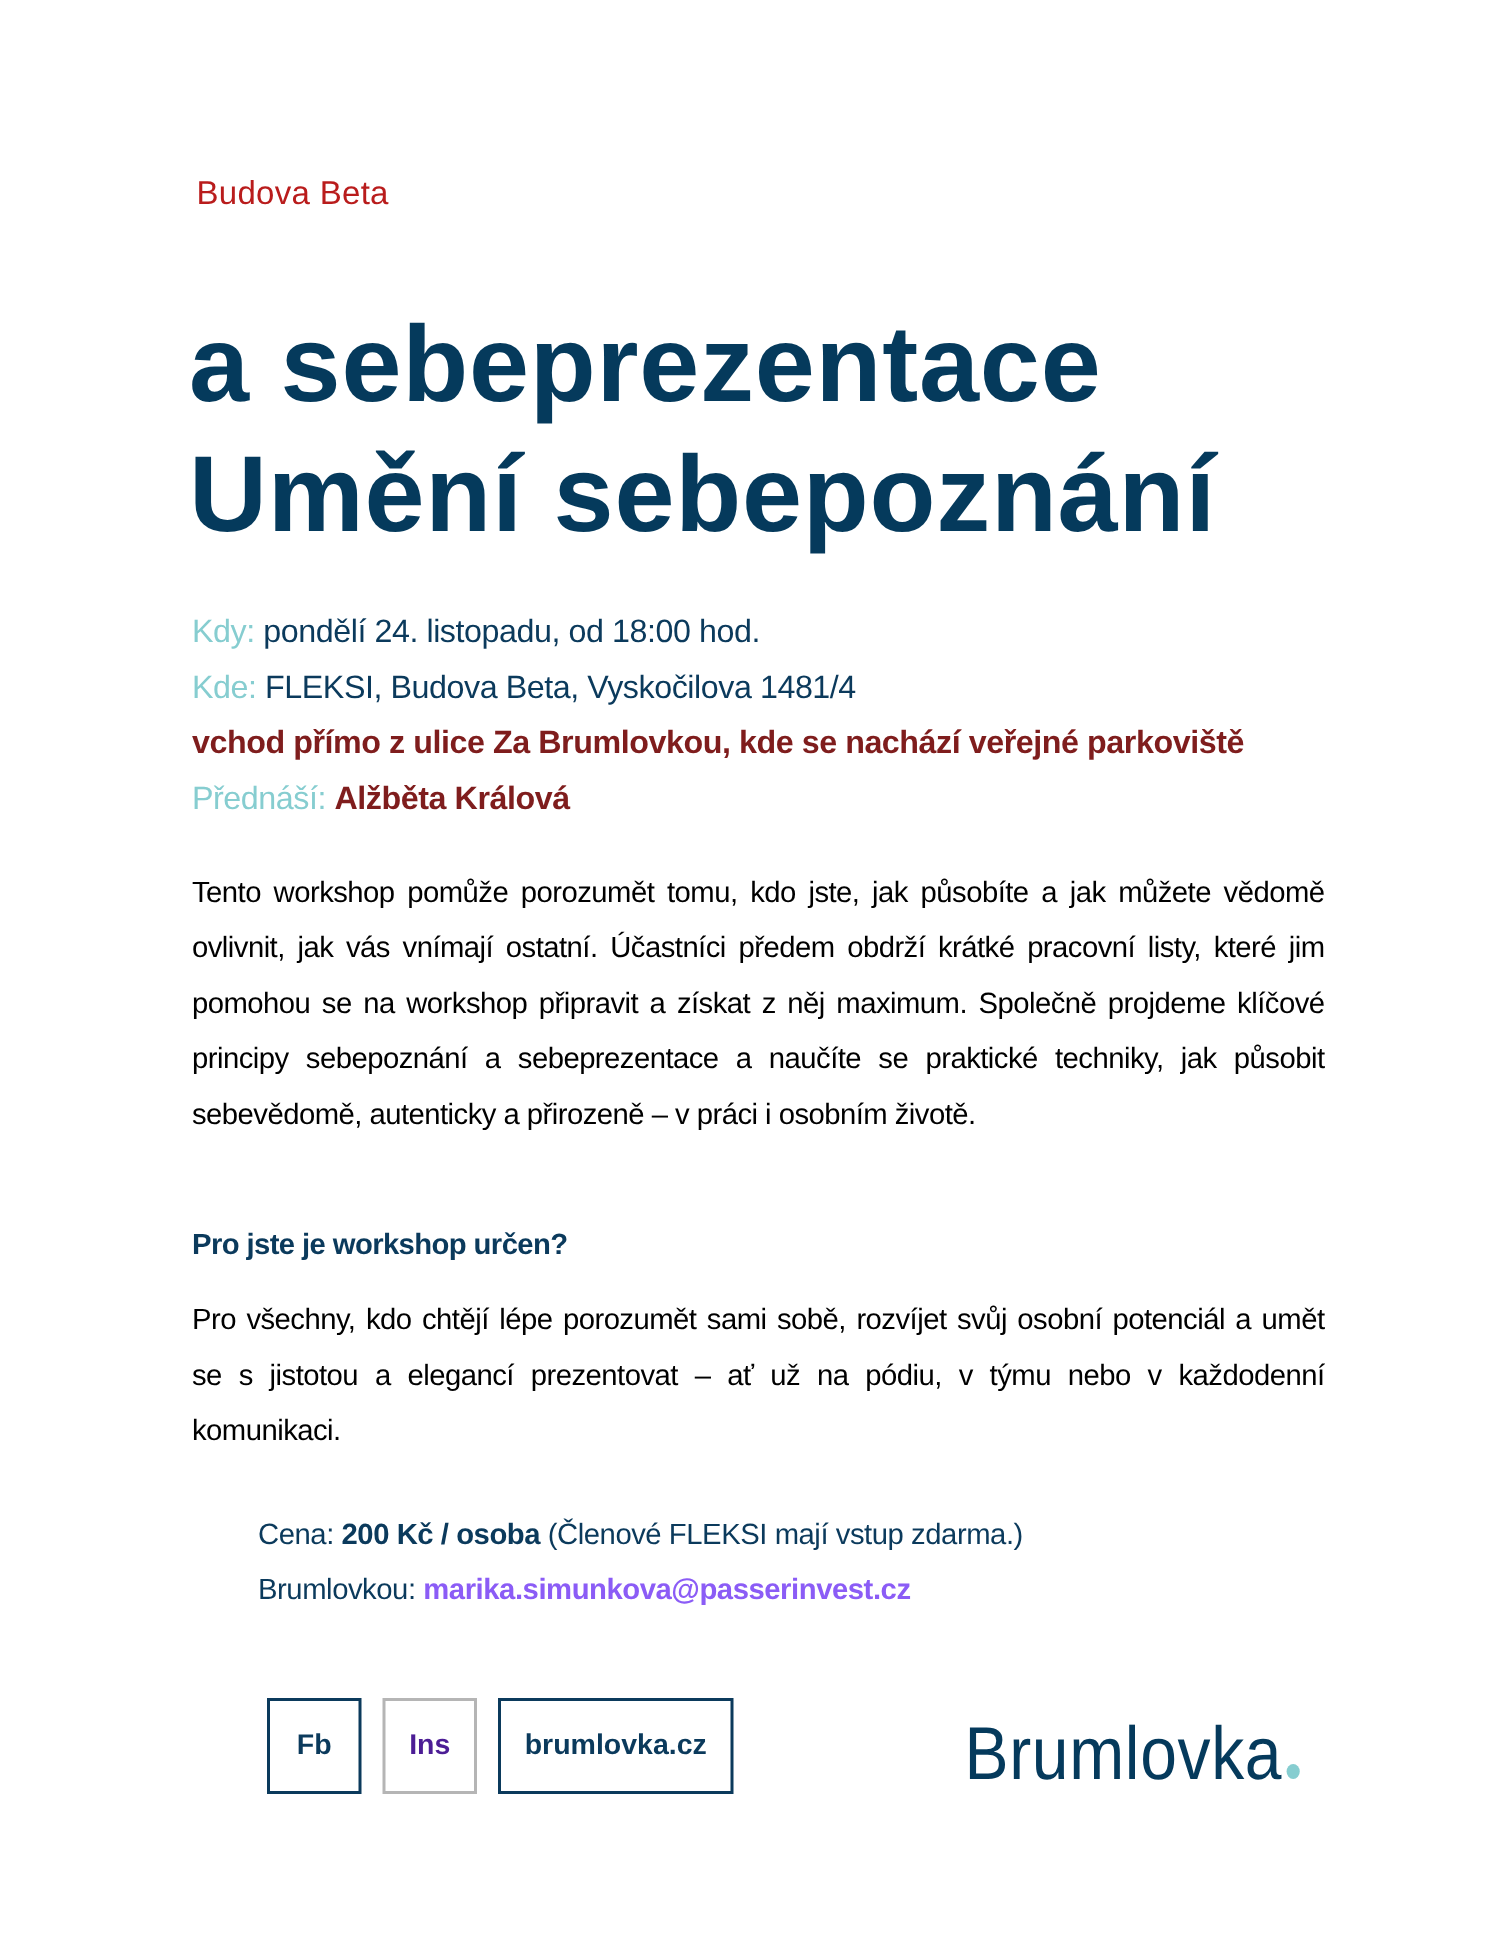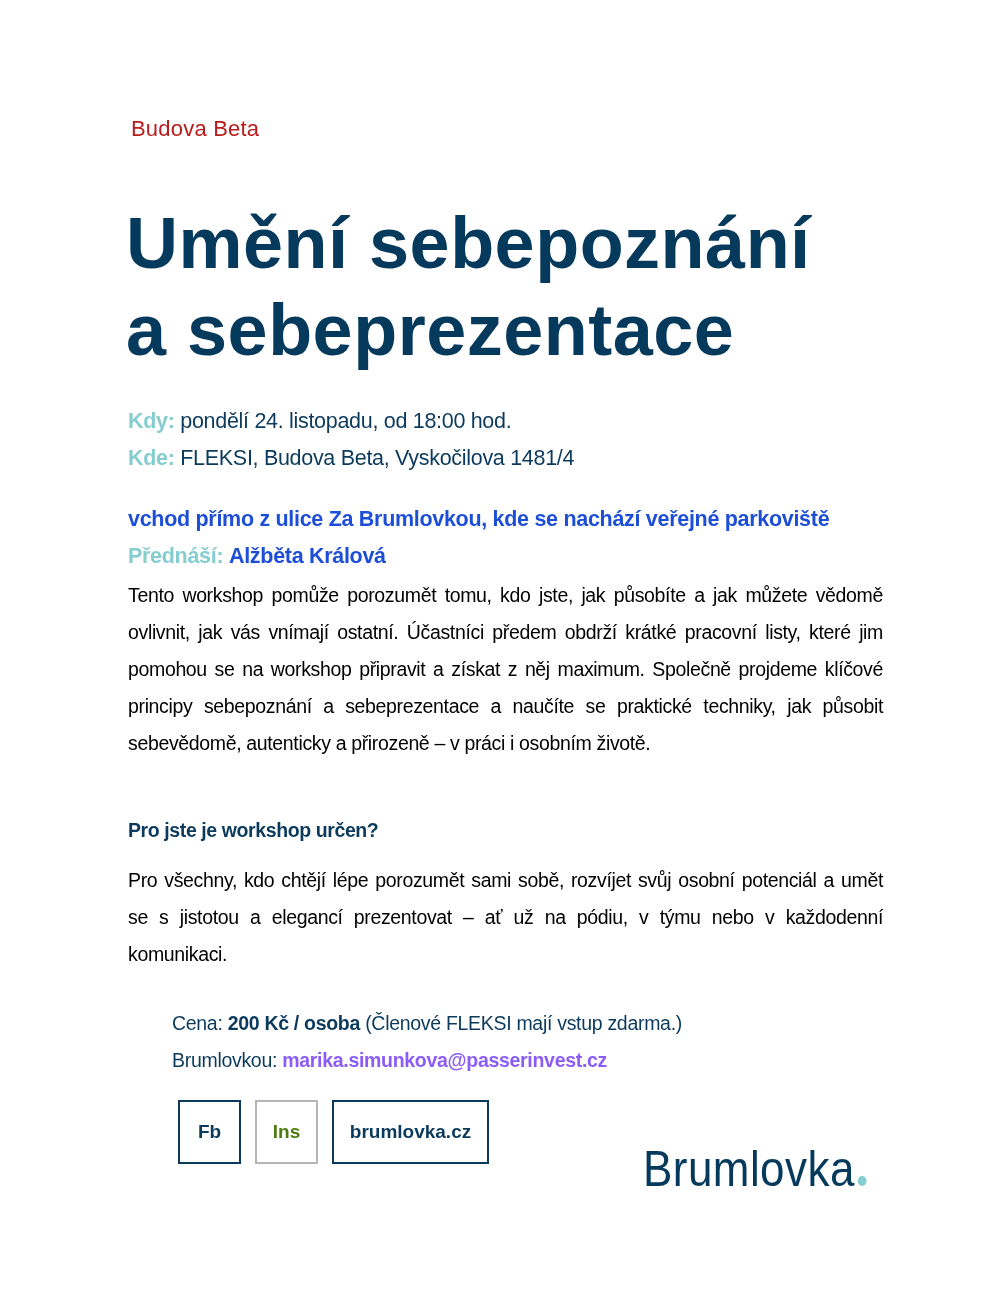--- a/index.html
+++ b/index.html
@@ -29,22 +29,22 @@
     .title span { display: block; white-space: nowrap; }
     .meta {
       position: absolute;
       left: 128px; top: 403px;
       font-size: 21.5px;
       line-height: 37px;
       color: #0b3a5c;
       letter-spacing: -0.3px;
     }
     .meta .row { white-space: nowrap; }
-    .meta .label { color: #86cdd0; font-weight: bold; }
-    .meta .bold { font-weight: bold; color: #1d4ed8; margin-top: 24px; }
+    .meta .label { color: #86cdd0; font-weight: normal; }
+    .meta .bold { font-weight: bold; color: #7f1d1d; }
     .body-text {
       position: absolute;
       left: 128px; width: 755px;
       font-size: 19.5px;
       line-height: 37px;
       color: #000000;
       text-align: justify;
       letter-spacing: -0.35px;
     }
     .para-1 { top: 577px; }
@@ -64,36 +64,36 @@
       line-height: 37px;
       color: #0b3a5c;
       letter-spacing: -0.3px;
       margin-left: 47px;
     }
     .pricing .row { white-space: nowrap; }
     .pricing .bold { font-weight: bold; }
     .pricing .email { color: #8b5cf6; font-weight: bold; }
     .footer-links {
       position: absolute;
-      left: 131px; top: 1100px;
+      left: 131px; top: 1132px;
       display: flex;
       gap: 14px;
       padding-left: 47px;
     }
     .box {
       height: 64px;
       border: 2px solid #0b3a5c;
       display: flex; align-items: center; justify-content: center;
       font-weight: bold;
       font-size: 19px;
       color: #0b3a5c;
       text-decoration: none;
     }
     .box.fb { width: 63px; }
-    .box.ins { width: 63px; border-color: #b5b5b5; color: #4d7c0f; }
+    .box.ins { width: 63px; border-color: #b5b5b5; color: #4c1d95; }
     .box.web { width: 157px; }
     .logo {
       position: absolute;
       left: 643px; top: 1140px;
       font-size: 50px;
       font-weight: normal;
       color: #053a5c;
       letter-spacing: 0.5px;
       white-space: nowrap;
       transform: scaleX(0.88);
@@ -107,22 +107,22 @@
       margin-left: 3px;
       vertical-align: baseline;
     }
   </style>
 </head>
 <body>
 
 <div class="venue-label">Budova Beta</div>
 
 <h1 class="title">
+  <span>a sebeprezentace</span>
   <span>Umění sebepoznání</span>
-  <span>a sebeprezentace</span>
 </h1>
 
 <div class="meta">
   <div class="row">
     <span class="label">Kdy:</span>
     <span>pondělí 24. listopadu, od 18:00 hod.</span>
   </div>
   <div class="row">
     <span class="label">Kde:</span>
     <span>FLEKSI, Budova Beta, Vyskočilova 1481/4</span>

